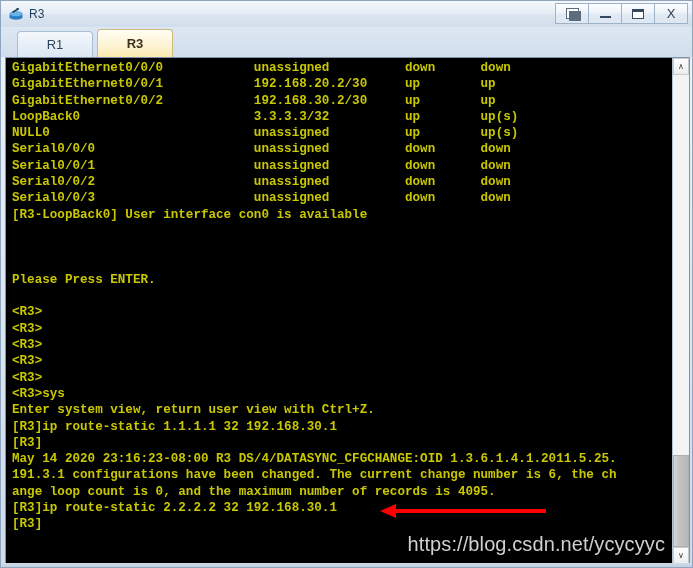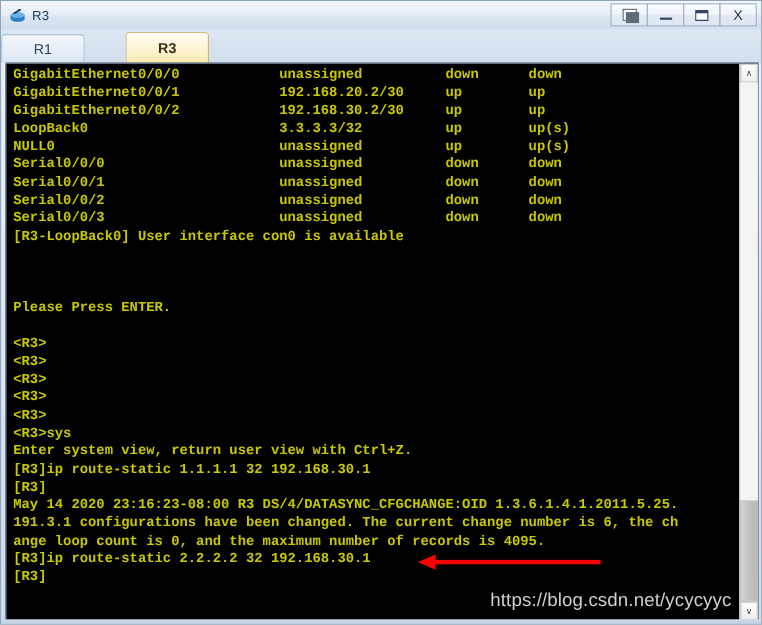--- a/index.html
+++ b/index.html
@@ -60,22 +60,21 @@
   .glyph-min { width: 11px; height: 2px; background: #33485f; margin-top: 7px; }
   .glyph-max { width: 12px; height: 10px; border: 1px solid #33485f; border-top-width: 3px; background: #fff; }
   .glyph-close { font-size: 13px; font-family: "Liberation Sans", sans-serif; color: #2b3d52; }
 
   
   .tabstrip {
     position: absolute; left: 0; top: 26px;
     width: 691px; height: 30px;
     background: linear-gradient(to bottom, #dce7f2 0%, #d2deec 100%);
     display: flex; align-items: flex-end;
-    padding-left: 0;
-    gap: 33px;
+    padding-left: 16px;
   }
   .tab {
     width: 76px; height: 26px;
     margin-right: 4px;
     border: 1px solid #a9bed3;
     border-bottom: none;
     border-radius: 4px 4px 0 0;
     background: linear-gradient(to bottom, #f4f8fc 0%, #e8eff7 50%, #dce7f2 100%);
     display: flex; align-items: center; justify-content: center;
     font-size: 13px; color: #28445f;
@@ -153,21 +152,21 @@
     border-top: 7px solid transparent;
     border-bottom: 7px solid transparent;
     border-right: 16px solid #f00;
   }
 
   
   .watermark {
     position: absolute;
     right: 24px; bottom: 8px;
     font-family: "Liberation Sans", sans-serif;
-    font-size: 17px;
+    font-size: 20px;
     color: #cfcfcf;
     white-space: nowrap;
     letter-spacing: .1px;
   }
 
   
   .bottom-strip {
     position: absolute; left: 0; bottom: 0; width: 691px; height: 4px;
     background: linear-gradient(to bottom, #cfdaea, #c3d0e2);
   }

